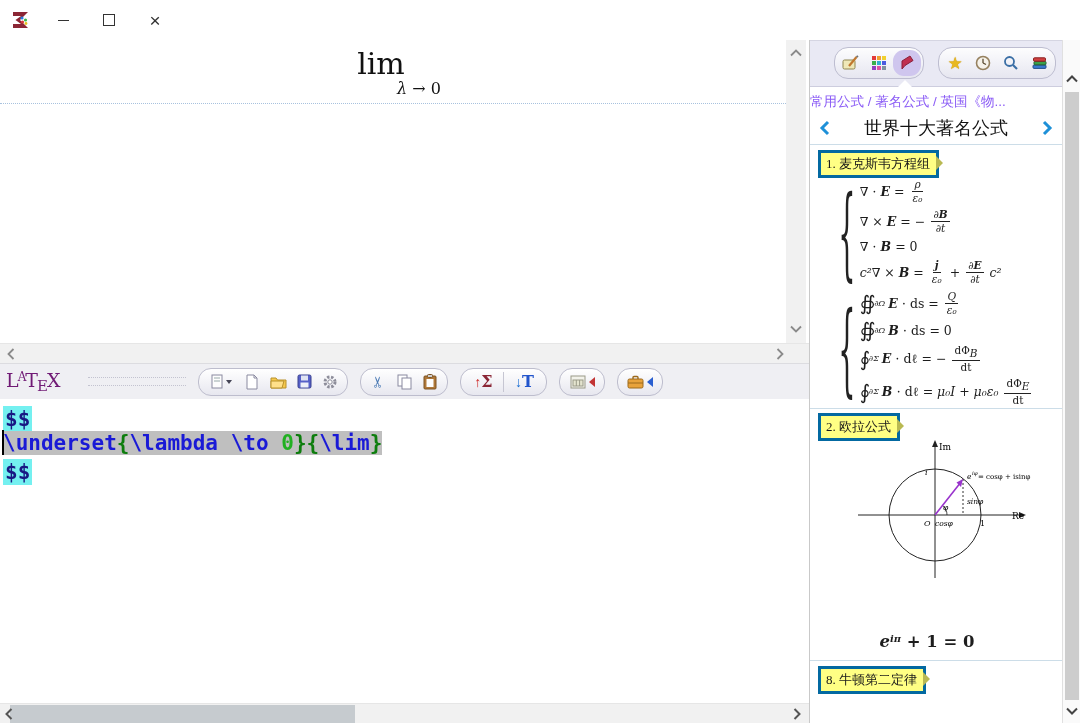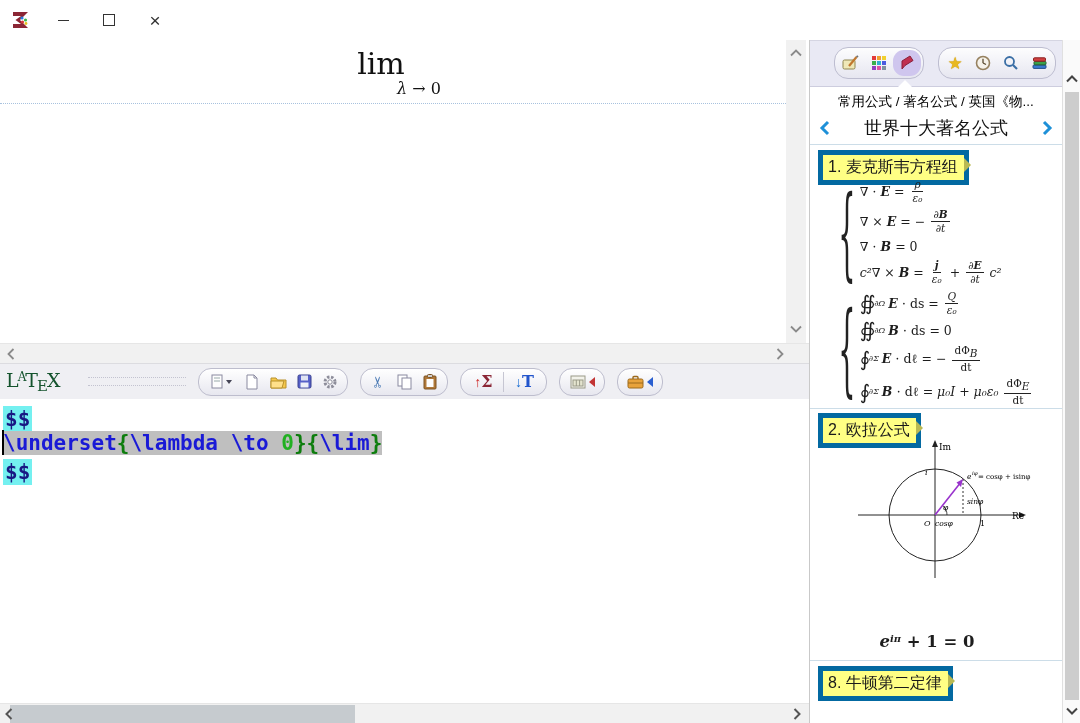--- a/index.html
+++ b/index.html
@@ -28,21 +28,21 @@
   
   .sb-track-v{position:absolute;background:#f1f1f1;}
   .sb-track-h{position:absolute;background:#f1f1f1;border-top:1px solid #e6e6e6;border-bottom:1px solid #e6e6e6;}
   .sb-arrow{position:absolute;display:flex;align-items:center;justify-content:center;}
   .sb-thumb{position:absolute;background:#c6cbcf;}
 
   
   .latex-toolbar{position:absolute;left:0;top:363px;width:810px;height:35px;background:#efeff3;
                  border-top:1px solid #dcdce0;border-bottom:1px solid #d4d4d8;
                  display:flex;align-items:center;}
-  .latex-logo{font-family:"DejaVu Serif",serif;font-size:19px;color:#14532d;margin-left:6px;white-space:pre;}
+  .latex-logo{font-family:"DejaVu Serif",serif;font-size:19px;color:#701a75;margin-left:6px;white-space:pre;}
   .latex-logo .lA{font-size:12px;vertical-align:6px;margin:0 -1px;}
   .latex-logo .lE{font-size:15px;vertical-align:-4px;margin:0 -1px;}
   .grip{width:98px;height:7px;margin-left:28px;border-top:1px dotted #c3c3d0;border-bottom:1px dotted #c3c3d0;}
   .pill{display:flex;align-items:center;background:linear-gradient(#ffffff,#e7e7ef);
         border:1px solid #bdbdcd;border-radius:13px;height:26px;padding:0 4px;margin-left:12px;}
   .tbtn{width:26px;height:22px;display:flex;align-items:center;justify-content:center;cursor:default;}
   .tbtn-wide{width:36px;}
   .tsep{width:1px;height:20px;background:#c6c6d2;margin:0 2px;}
   .dd-arrow{width:0;height:0;border-left:3.5px solid transparent;border-right:3.5px solid transparent;
             border-top:4px solid #445;margin-left:2px;}
@@ -72,30 +72,30 @@
   .side-toolbar{position:absolute;left:0;top:0;width:252px;height:45px;background:#e9e9f4;
                 border-top:1px solid #d5d5e2;border-bottom:1px solid #cdcdde;}
   .spill{position:absolute;top:6px;display:flex;align-items:center;background:linear-gradient(#fdfdfe,#e6e6f0);
          border:1px solid #bdbdd0;border-radius:14px;height:30px;padding:0 2px;}
   .sbtn{width:28px;height:26px;display:flex;align-items:center;justify-content:center;border-radius:11px;cursor:default;}
   .sbtn.active{background:#cfc6ee;}
   .notch{position:absolute;left:88px;top:39px;width:0;height:0;
          border-left:7px solid transparent;border-right:7px solid transparent;border-bottom:7px solid #fff;}
   .g-star{color:#e8b820;font-size:17px;text-shadow:0 0 1px #b8860b;}
 
-  .breadcrumb{position:absolute;left:0;top:53px;width:252px;text-align:center;
-              font-size:13.5px;color:#000000;white-space:nowrap;}
+  .breadcrumb{position:absolute;left:0;top:53px;width:252px;text-align:left;
+              font-size:13.5px;color:#8b5cf6;white-space:nowrap;}
   .panel-title-row{position:absolute;left:0;top:74px;width:252px;height:28px;
                    display:flex;align-items:center;}
   .chev-btn{width:30px;height:26px;display:flex;align-items:center;justify-content:center;cursor:default;}
   .panel-title{flex:1;text-align:center;font-size:18px;color:#111;}
   .sdivider{position:absolute;left:0;width:252px;border-top:1px solid #ccdde8;}
 
-  .ylabel{position:absolute;left:8px;display:inline-block;background:#ffff84;border:5px solid #0369a1;
-          color:#1a1a1a;font-size:16px;padding:2px 6px 2px 5px;white-space:nowrap;}
+  .ylabel{position:absolute;left:8px;display:inline-block;background:#ffff84;border:3px solid #0369a1;
+          color:#1a1a1a;font-size:13px;padding:2px 6px 2px 5px;white-space:nowrap;font-family:Liberation Serif, serif;}
   .ylabel::after{content:"";position:absolute;right:-7px;top:3px;width:0;height:0;
           border-top:7px solid transparent;border-bottom:7px solid transparent;border-left:7px solid #b9b952;}
 
   .mx-block{position:absolute;display:flex;align-items:center;}
   .lbrace{font-family:"DejaVu Serif",serif;font-size:34px;line-height:1;color:#222;
           display:inline-block;transform:scaleY(2.95) scaleX(.8);transform-origin:center;margin-right:2px;}
   .mx-rows{display:flex;flex-direction:column;}
   .mrow{display:flex;align-items:center;font-family:"DejaVu Serif",serif;font-size:12.5px;
         color:#1d1d1d;white-space:pre;margin:3px 0;}
   .seg{white-space:pre;}

